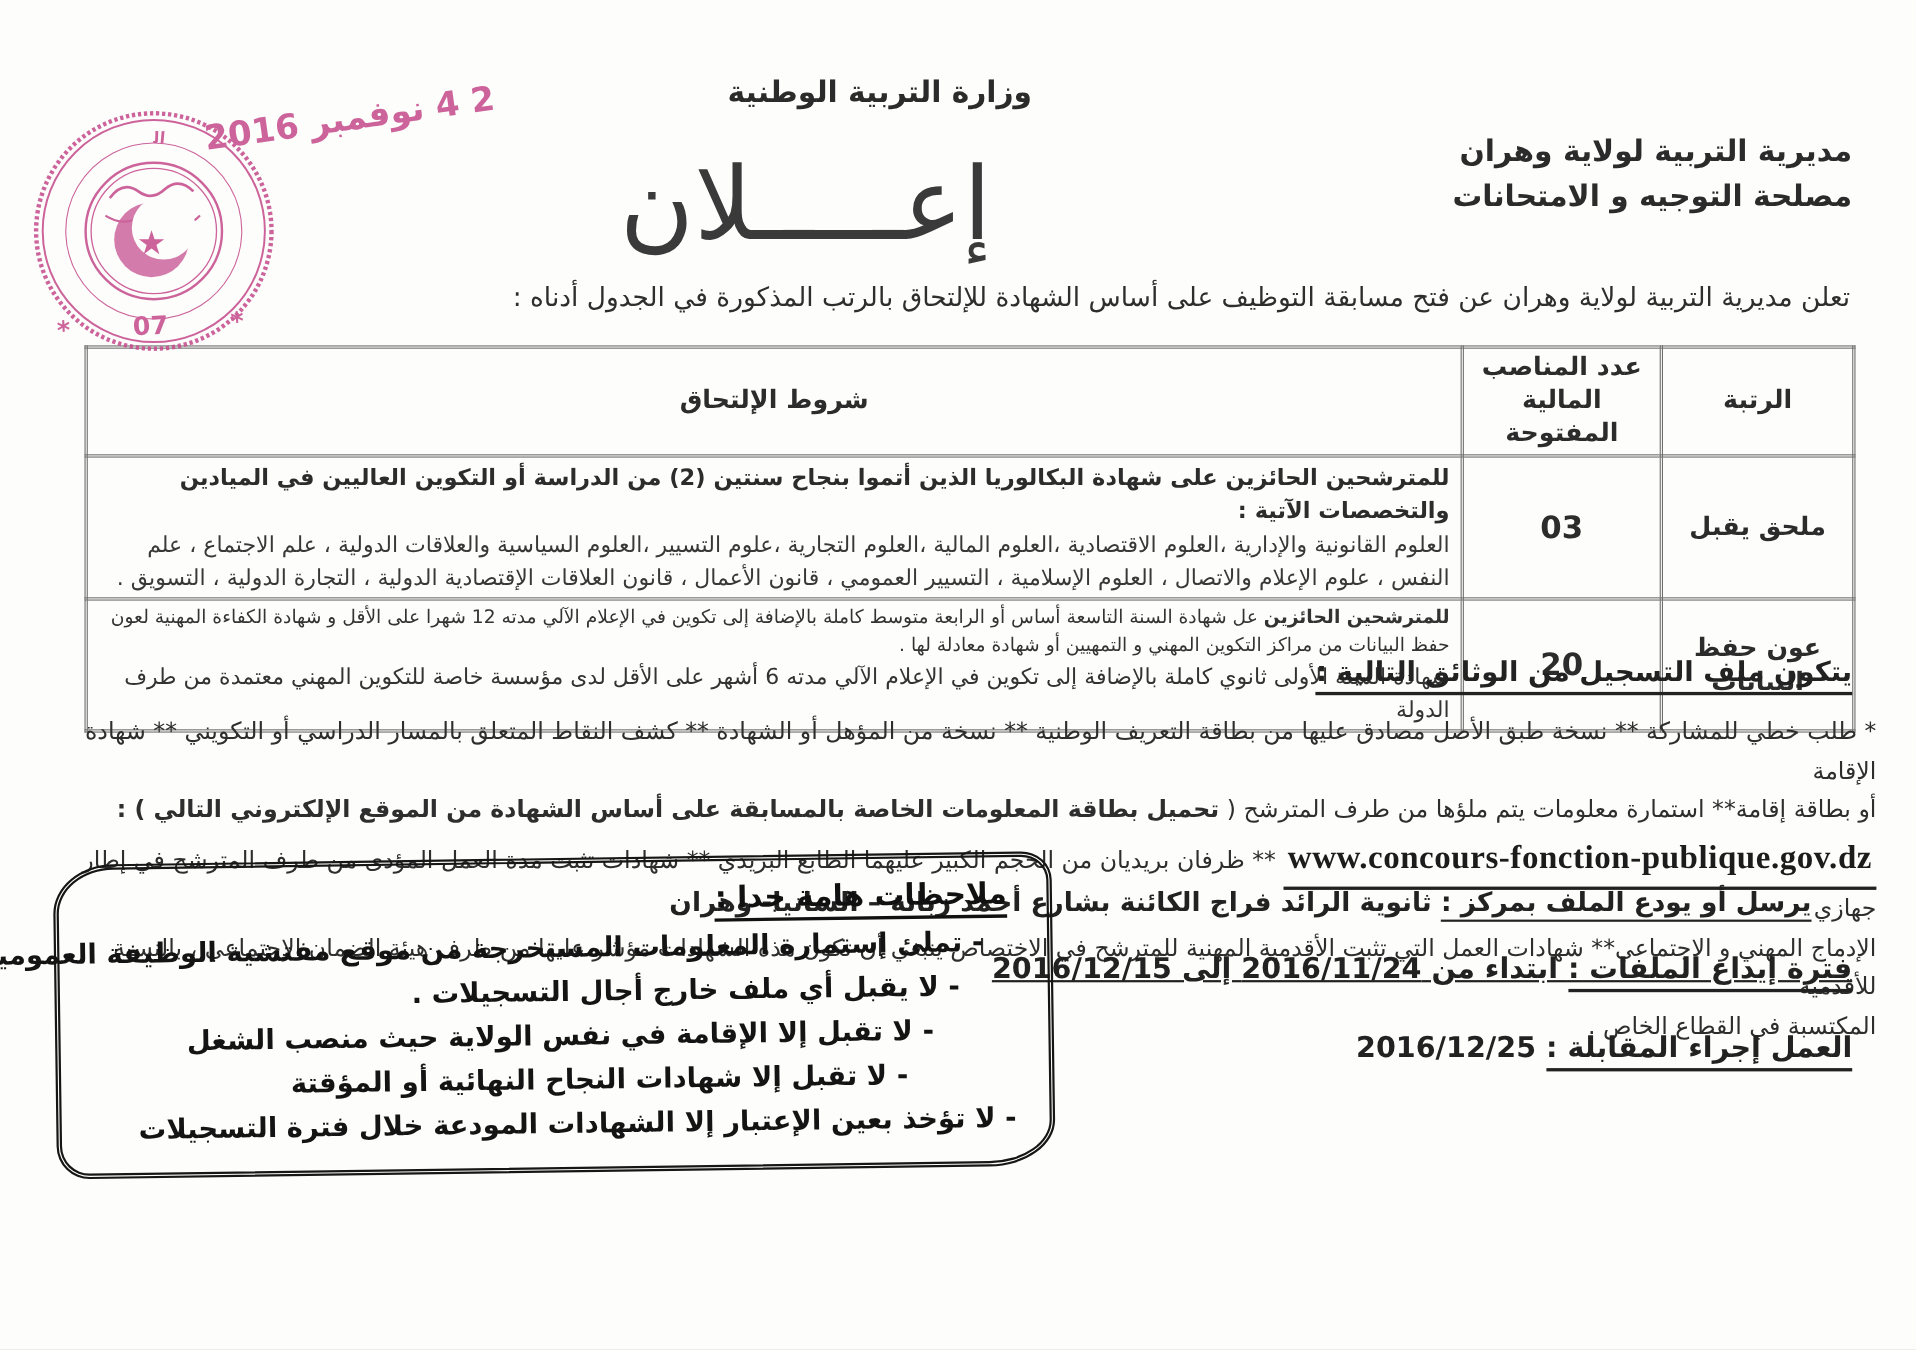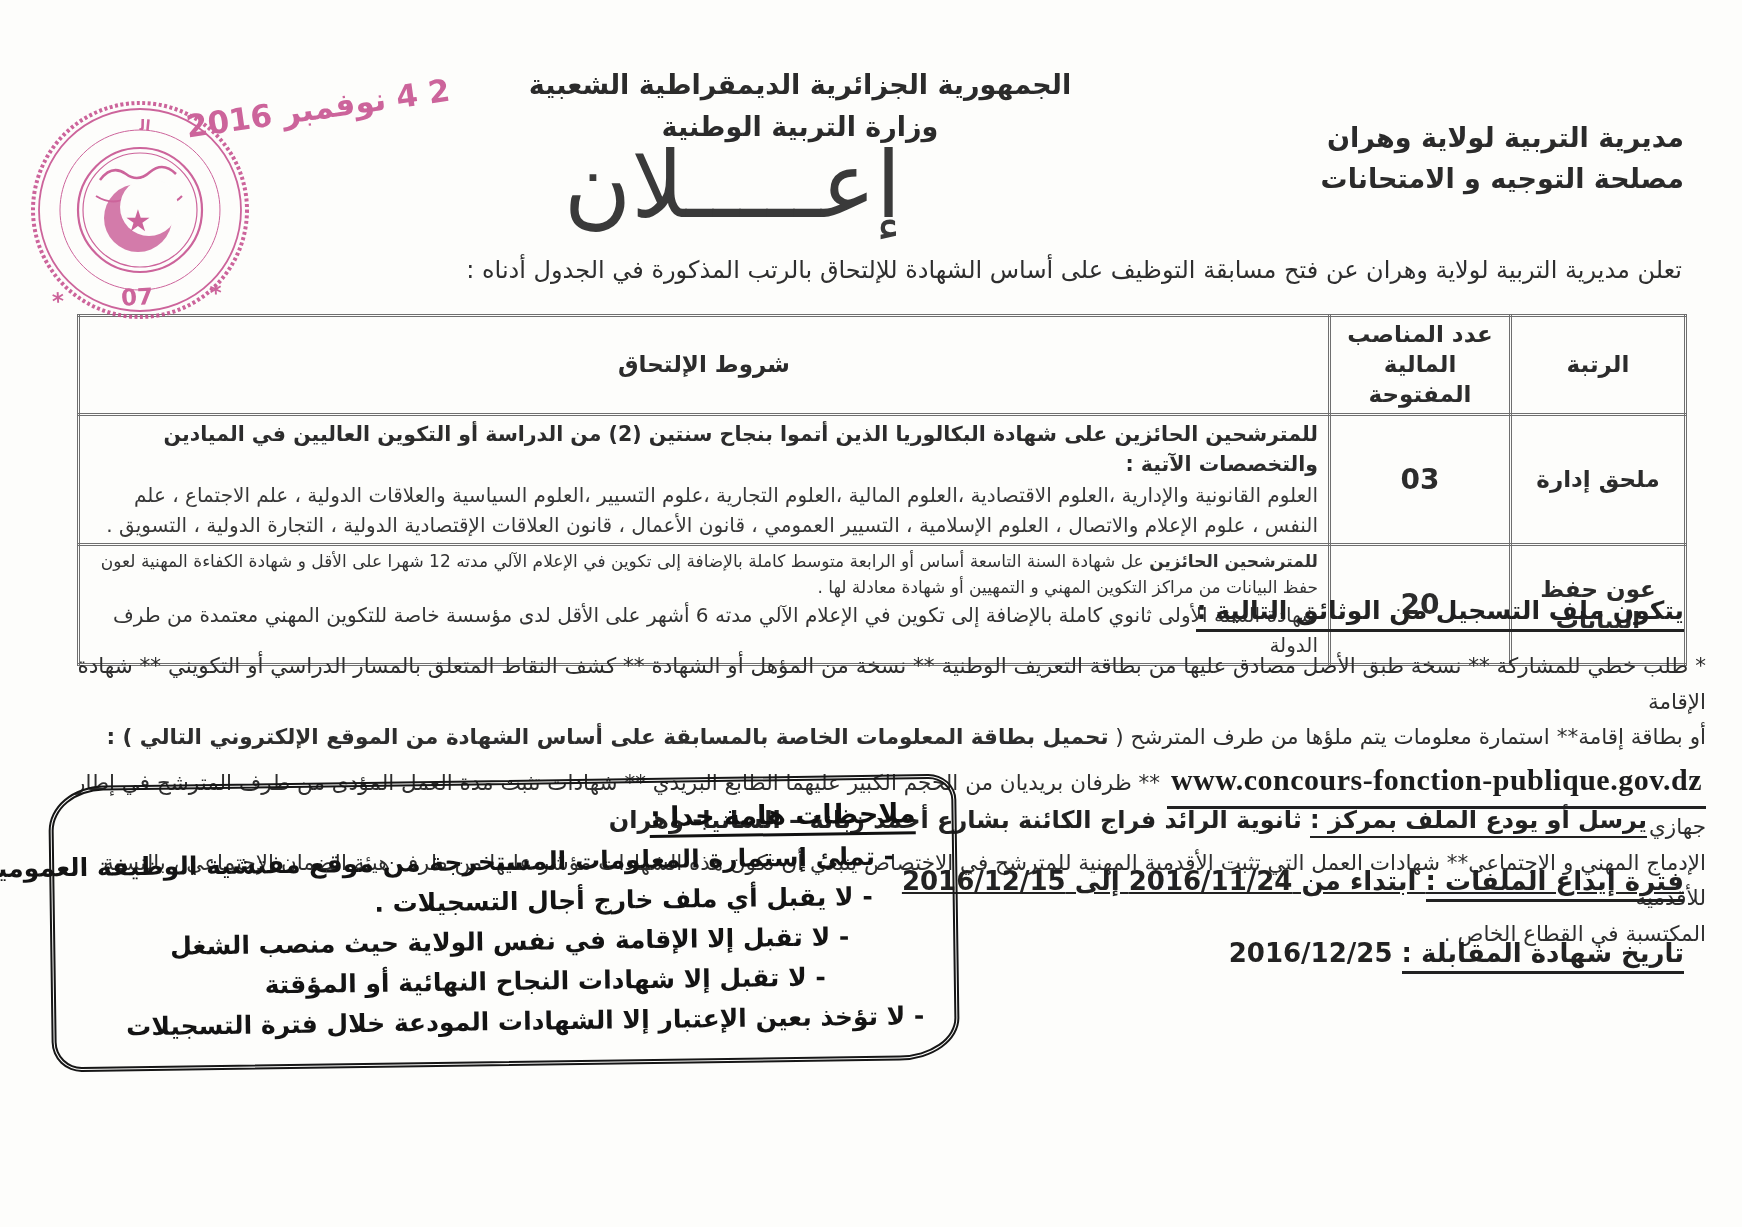--- a/index.html
+++ b/index.html
@@ -64,41 +64,40 @@
   .note-item:nth-of-type(3){padding-right:50px;}
   .note-item:nth-of-type(4){padding-right:74px;}
   .note-item:nth-of-type(5){padding-right:98px;}
 </style>
 </head>
 <body>
 
 <div class="page">
 
   <div class="gov-block">
-    <div>الجمهورية الجزائرية الديمقراطية الشعبية</div>
     <div>وزارة التربية الوطنية</div>
   </div>
   <div class="announce-title">إعـــــلان</div>
 
   <div class="right-head">
     <div>مديرية التربية لولاية وهران</div>
     <div>مصلحة التوجيه و الامتحانات</div>
   </div>
 
   <div class="intro-line">تعلن مديرية التربية لولاية وهران عن فتح مسابقة التوظيف على أساس الشهادة للإلتحاق بالرتب المذكورة في الجدول أدناه :</div>
 
   <table class="main-table">
     <tbody>
         <tr>
       <td class="hdr col-rank">الرتبة</td>
       <td class="hdr col-pos">عدد المناصب المالية المفتوحة</td>
       <td class="hdr">شروط الإلتحاق</td>
     </tr>
     <tr class="r1">
-      <td class="c-rank">ملحق إدارة</td>
+      <td class="c-rank">ملحق يقبل</td>
       <td class="c-pos">03</td>
       <td class="c-cond">
         <div class="cond-intro">للمترشحين الحائزين على شهادة البكالوريا الذين أتموا بنجاح سنتين (2) من الدراسة أو التكوين العاليين في الميادين والتخصصات الآتية :</div>
         <div class="cond-body">العلوم القانونية والإدارية ،العلوم الاقتصادية ،العلوم المالية ،العلوم التجارية ،علوم التسيير ،العلوم السياسية والعلاقات الدولية ، علم الاجتماع ، علم النفس ، علوم الإعلام والاتصال ، العلوم الإسلامية ، التسيير العمومي ، قانون الأعمال ، قانون العلاقات الإقتصادية الدولية ، التجارة الدولية ، التسويق .</div>
       </td>
     </tr>
     <tr class="r2">
       <td class="c-rank">عون حفظ البيانات</td>
       <td class="c-pos">20</td>
       <td class="c-cond">
@@ -119,21 +118,21 @@
   </div>
 
   <div class="deposit">
     <span class="lbl">يرسل أو يودع الملف بمركز :</span><span> ثانوية الرائد فراج الكائنة بشارع أحمد زبانة – السانيا- وهران</span>
   </div>
 
   <div class="date-line filing">
     <span class="lbl">فترة إيداع الملفات :</span><span> ابتداء من 2016/11/24 إلى 2016/12/15</span>
   </div>
   <div class="date-line interview">
-    <span class="lbl">تاريخ شهادة المقابلة :</span><span> 2016/12/25</span>
+    <span class="lbl">العمل إجراء المقابلة :</span><span> 2016/12/25</span>
   </div>
 
   <div class="notes-box">
     <div class="notes-heading"><span>ملاحظات هامة جدا :</span></div>
     <div class="note-item"><span>- تملئ إستمارة المعلومات المستخرجة من موقع مفتشية الوظيفة العمومية </span></div>
     <div class="note-item">- لا يقبل أي ملف خارج أجال التسجيلات .</div>
     <div class="note-item">- لا تقبل إلا الإقامة في نفس الولاية حيث منصب الشغل</div>
     <div class="note-item">- لا تقبل إلا شهادات النجاح النهائية أو المؤقتة</div>
     <div class="note-item">- لا تؤخذ بعين الإعتبار إلا الشهادات المودعة خلال فترة التسجيلات</div>
   </div>

